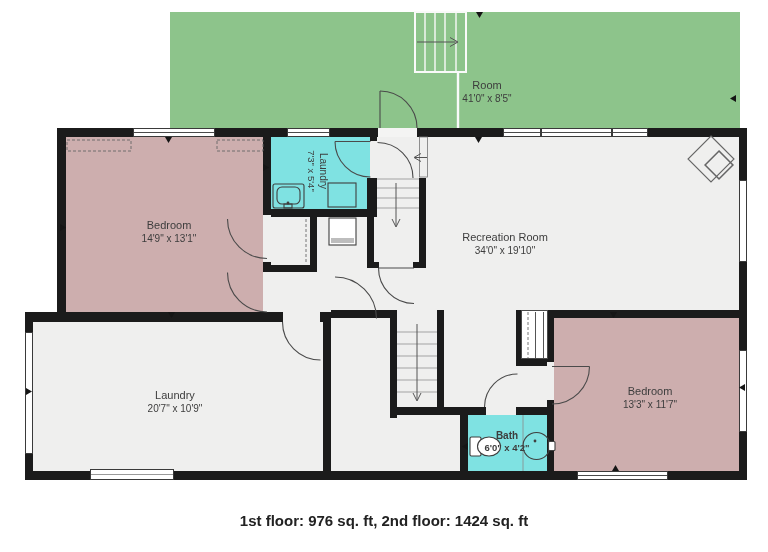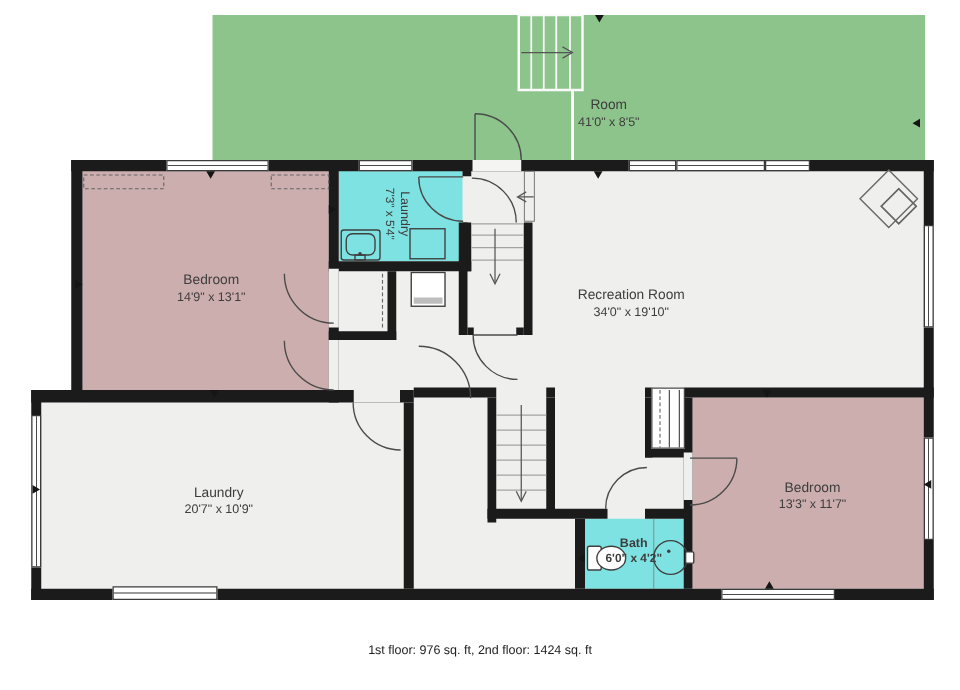--- a/index.html
+++ b/index.html
@@ -33,21 +33,21 @@
   .tick{fill:#151515;}
   .hatchline{stroke:#666;stroke-width:1.1;fill:none;}
   .room-label{position:absolute;transform:translate(-50%,-50%);text-align:center;white-space:nowrap;}
   .room-label .name{font-size:11px;line-height:14px;}
   .room-label .dims{font-size:10px;line-height:13px;}
   .room-label.small .name{font-size:10px;line-height:12px;}
   .room-label.small .dims{font-size:9.5px;line-height:11px;}
   .rot90{transform:translate(-50%,-50%) rotate(90deg);}
   #footer{position:absolute;left:0;top:516px;width:768px;text-align:center;color:#222;}
   #footer .l1{font-size:9.5px;font-weight:700;line-height:11px;}
-  #footer .l2,#footer .l3{font-size:10px;line-height:10.5px;}
+  #footer .l2,#footer .l3{font-size:15px;line-height:10.5px;font-weight:bold;}
 </style>
 </head>
 <body>
 
 <div id="stage">
 
   <div class="abs deck" style="left:170px;top:12px;width:570px;height:124px;"></div>
 
   <div class="abs floor" style="left:66px;top:136px;width:673px;height:335px;"></div>
   <div class="abs floor" style="left:33px;top:322px;width:290px;height:149px;"></div>

